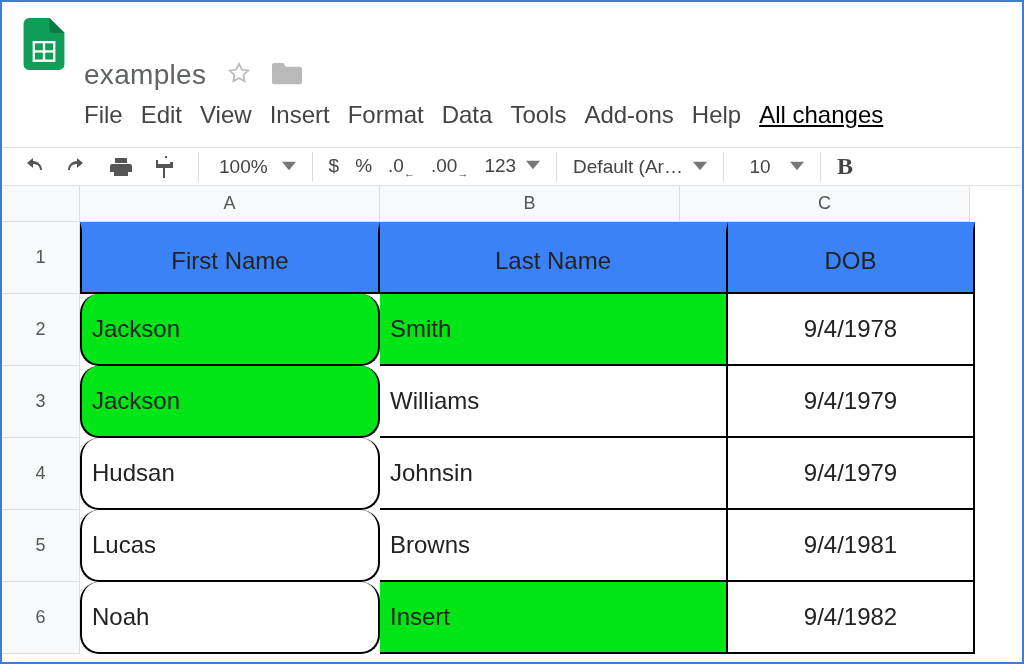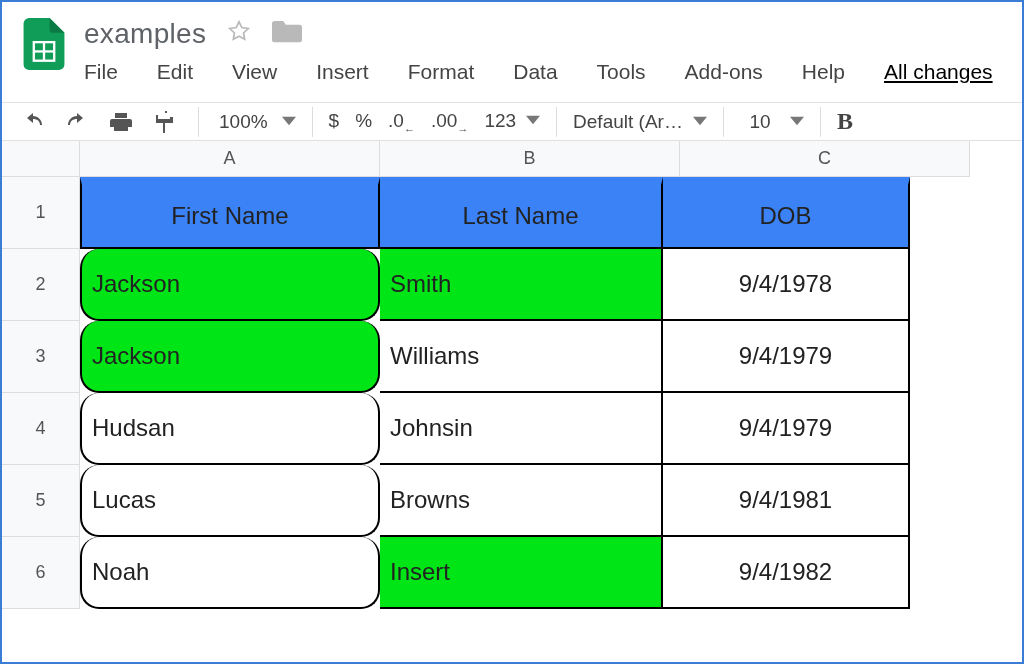--- a/index.html
+++ b/index.html
@@ -3,25 +3,25 @@
   <meta charset="utf-8">
   <style>
     * { box-sizing: border-box; margin: 0; padding: 0; }
     body { font-family: Arial, sans-serif; background:#fff; width:1024px; height:664px; overflow:hidden; border:2px solid #3b7cd4; }
     
     
     .titlebar { display:flex; align-items:flex-start; padding:16px 0 0 16px; }
     .app-icon { width:52px; height:52px; flex:0 0 52px; display:flex; align-items:center; justify-content:center; }
     .app-icon svg { width:44px; height:52px; }
     .title-area { margin-left:14px; }
-    .doc-title-row { display:flex; gap:20px; }
+    .doc-title-row { display:flex; align-items:center; gap:20px;margin-top:41px; }
     .doc-title { font-size:28px; color:#5f6368; letter-spacing:0.3px; }
     .star-icon svg { width:26px; height:26px; }
     .folder-icon svg { width:30px; height:26px; }
-    .menubar { display:flex; gap:39px; margin-top:10px; font-size:21px; color:#444; align-items:center; flex-wrap:nowrap; }
+    .menubar { display:flex; gap:18px; margin-top:10px; font-size:24px; color:#444; align-items:center; flex-wrap:nowrap; }
     .menubar span { cursor:pointer; }
     .menu-changes { text-decoration:underline; color:#000000; }
     
     
     .toolbar { margin-top:18px; border-top:1px solid #e0e0e0; border-bottom:1px solid #e0e0e0; height:39px; display:flex; align-items:center; padding:0 14px; gap:10px; color:#444; }
     .tbtn { width:34px; height:34px; display:flex; align-items:center; justify-content:center; cursor:pointer; }
     .tbtn svg { width:24px; height:24px; fill:#555; }
     .sep { width:1px; height:30px; background:#dadce0; margin:0 6px; }
     .zoom, .fmt-num, .font-sel, .size-sel { display:flex; align-items:center; font-size:19px; color:#444; cursor:pointer; }
     .caret { margin-left:10px; }
@@ -36,21 +36,21 @@
     .grid-area { display:flex; }
     .corner { width:78px; height:36px; background:#f8f9fa; border-right:1px solid #ddd; border-bottom:1px solid #ddd; }
     .col-headers { display:flex; }
     .colh { height:36px; background:#f8f9fa; border-right:1px solid #ddd; border-bottom:1px solid #ddd; display:flex; align-items:center; justify-content:center; font-size:18px; color:#555; }
     .colh.a { width:300px; } .colh.b { width:300px; } .colh.c { width:290px; }
     
     .rows { }
     .row { display:flex; }
     .rowh { width:78px; background:#f8f9fa; border-right:1px solid #ddd; border-bottom:1px solid #ddd; display:flex; align-items:center; justify-content:center; font-size:18px; color:#555; }
     .cell { border-right:2px solid #000; border-bottom:2px solid #000; display:flex; align-items:center; font-size:24px; color:#222; padding:0 10px; }
-    .cell.a { width:300px; } .cell.b { width:283px; } .cell.c { width:247px; justify-content:center; }
+    .cell.a { width:300px; } .cell.b { width:348px; } .cell.c { width:247px; justify-content:center; }
     .r1 { height:72px; } .r1 .rowh { height:72px; }
     .rd { height:72px; } .rd .rowh { height:72px; }
     
     .hdr { background:#3b82f6; font-weight:normal; justify-content:center; border-top:8px solid #3b82f6; }
     .row.r1 .cell.a { border-left:2px solid #000; }
     .row.rd .cell.a { border-left:2px solid #000;border-radius:19px; }
     .hl { background:#00e516; }
   </style>
 </head>
 <body>

